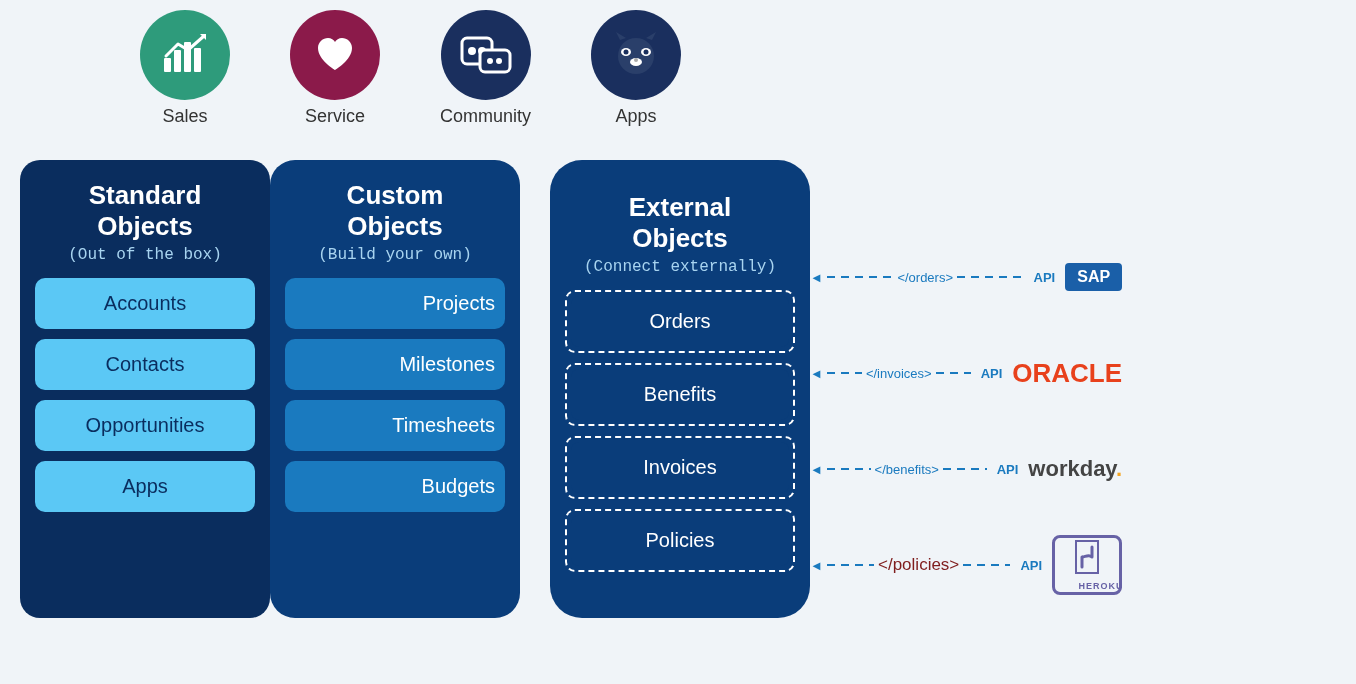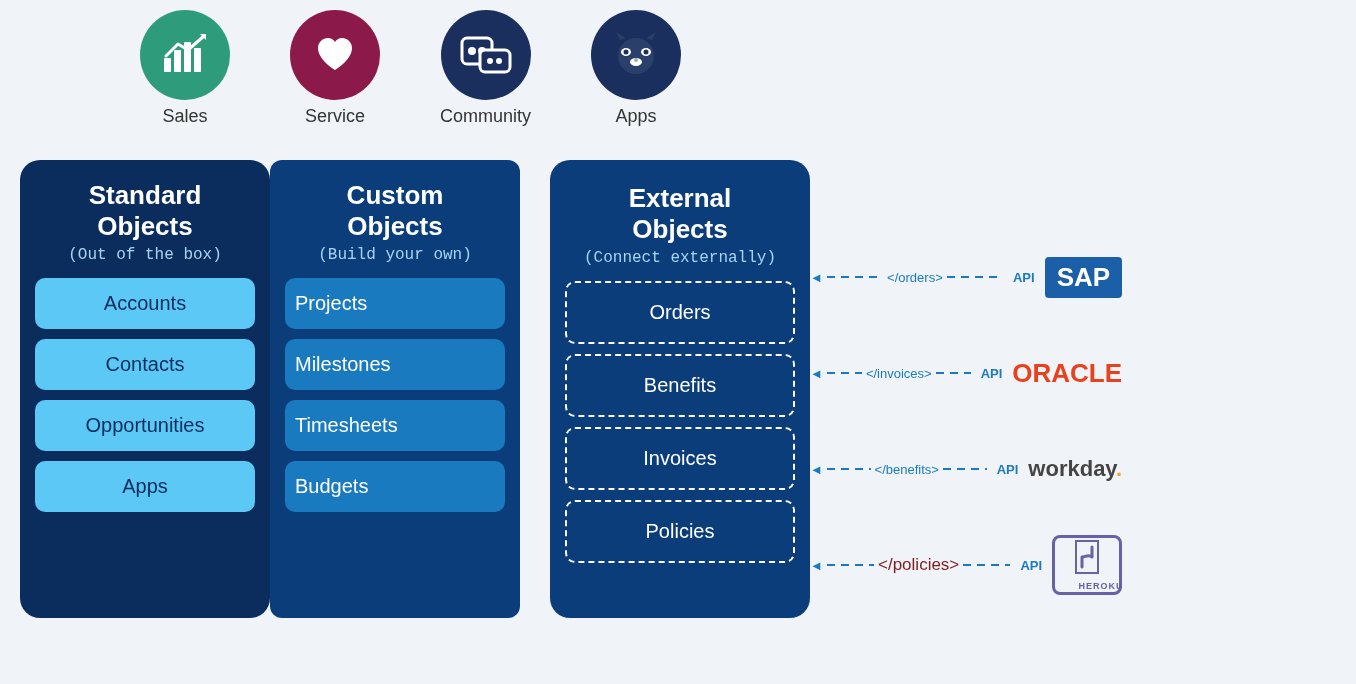--- a/index.html
+++ b/index.html
@@ -90,41 +90,41 @@
       text-align: center;
       font-size: 20px;
       color: #0a2d5e;
       margin-bottom: 10px;
       font-weight: normal;
     }
 
     
     .custom-col {
       background: #0a3d7a;
-      border-radius: 12px;
+      border-radius: 25px;
       padding: 20px 15px;
       width: 250px;
       min-height: 420px;
     }
 
     .custom-item {
       background: #1a7abf;
       border-radius: 10px;
       padding: 14px 10px;
-      text-align: left;
+      text-align: right;
       font-size: 20px;
       color: white;
       margin-bottom: 10px;
     }
 
     
     .external-col {
       background: #0a3d7a;
-      border-radius: 20px;
-      padding: 23px 15px;
+      border-radius: 32px;
+      padding: 32px 15px;
       width: 260px;
       min-height: 420px;
     }
 
     .external-item-wrapper {
       border: 2px dashed white;
       border-radius: 10px;
       padding: 4px;
       margin-bottom: 10px;
     }
@@ -298,21 +298,21 @@
 
     <div class="conn-section">
 
       <div class="conn-item">
         <span style="font-size:13px;color:#1a7abf;white-space:nowrap;">◄</span>
         <div class="dashed-line" style="width:30px;"></div>
         <span style="font-size:13px;color:#1a7abf;white-space:nowrap;">&lt;/orders&gt;</span>
         <div class="dashed-line" style="width:40px;"></div>
         <span style="font-size:13px;color:#1a7abf;font-weight:bold;margin:0 6px;">API</span>
 
-        <div style="background:#1a5fa8;color:white;font-size:26px;font-weight:bold;padding:5px 12px;border-radius:4px;">SAP</div>
+        <div style="background:#1a5fa8;color:white;font-size:16px;font-weight:bold;padding:5px 12px;border-radius:4px;">SAP</div>
       </div>
 
       <div class="conn-item">
         <span style="font-size:13px;color:#1a7abf;white-space:nowrap;">◄</span>
         <div class="dashed-line" style="width:30px;"></div>
         <span style="font-size:13px;color:#1a7abf;white-space:nowrap;">&lt;/invoices&gt;</span>
         <div class="dashed-line" style="width:40px;"></div>
         <span style="font-size:13px;color:#1a7abf;font-weight:bold;margin:0 6px;">API</span>
 
         <div style="font-size:26px;font-weight:bold;color:#e8411c;">ORACLE</div>

